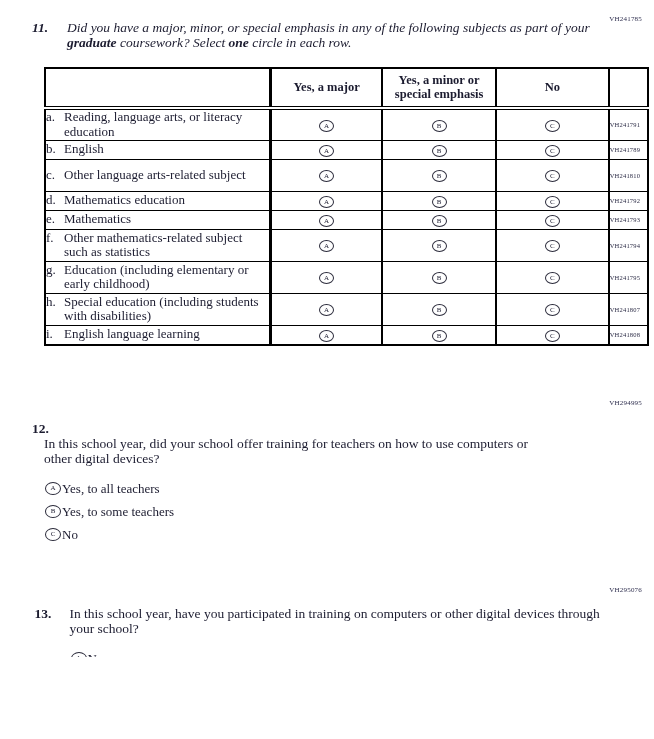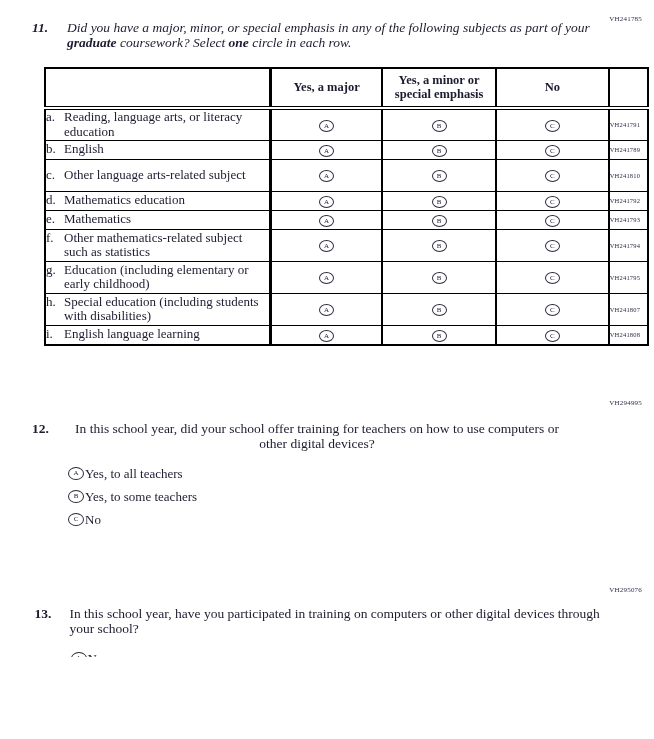--- a/index.html
+++ b/index.html
@@ -193,24 +193,24 @@
         <td class="c-opt sep-med"><span class="bubble">A</span></td>
         <td class="c-opt sep-med"><span class="bubble">B</span></td>
         <td class="c-opt sep-med"><span class="bubble">C</span></td>
         <td class="c-code">VH241808</td>
       </tr>
     </tbody>
   </table>
 
   <div class="vcode" style="top:399px;">VH294995</div>
 
-  <div class="question" style="top:421px; width:580px;">
+  <div class="question" style="top:421px; width:580px;flex-direction:column;">
     <div class="qnum">12.</div>
     <div>
-      <div class="qtext" style="width:500px;text-align:center;">In this school year, did your school offer training for teachers on how to use computers or other digital devices?</div>
+      <div class="qtext" style="width:500px;">In this school year, did your school offer training for teachers on how to use computers or other digital devices?</div>
       <div class="opts">
         <div class="opt">
           <span class="bubble">A</span>
           <span class="opt-label">Yes, to all teachers</span>
         </div>
         <div class="opt">
           <span class="bubble">B</span>
           <span class="opt-label">Yes, to some teachers</span>
         </div>
         <div class="opt">

